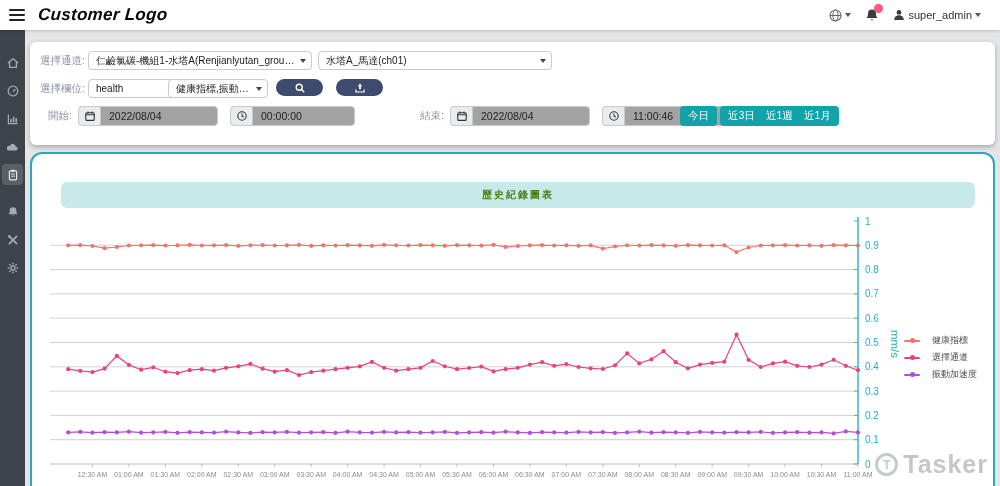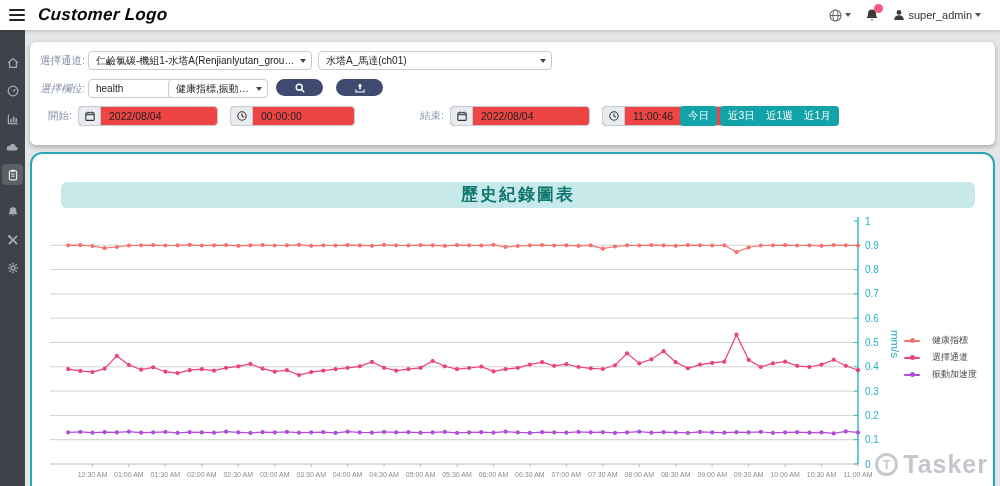--- a/index.html
+++ b/index.html
@@ -36,33 +36,33 @@
   .filter-card { position:absolute; left:30px; top:42px; width:965px; height:103px; background:#fff;
                  border-radius:6px; box-shadow:0 2px 5px rgba(0,0,0,.28); z-index:5; }
   .f-label { position:absolute; font-size:10.5px; color:#8a93a8; line-height:19px; }
   .fake-select, .fake-input { position:absolute; height:19px; border:1px solid #c6cad3; border-radius:4px;
                  background:#fff; font-size:10px; color:#222; line-height:17px; padding:0 16px 0 7px;
                  white-space:nowrap; overflow:hidden; text-overflow:ellipsis; cursor:pointer; }
   .fake-select::after, .fake-input::after { content:""; position:absolute; right:5px; top:7px; width:0; height:0;
                  border-left:3.5px solid transparent; border-right:3.5px solid transparent; border-top:4px solid #444; }
   .pill-btn { position:absolute; width:47px; height:17px; border:none; border-radius:9px; background:#3e4a6e;
               display:flex; align-items:center; justify-content:center; cursor:pointer; }
-  .dt-group { position:absolute; height:20px; border:1px solid #c6cad3; border-radius:4px; background:#ef4444;
+  .dt-group { position:absolute; height:20px; border:1px solid #c6cad3; border-radius:4px; background:#a3a3a3;
               display:flex; align-items:stretch; overflow:hidden; }
   .dt-icon { width:22px; background:#e9ecef; border-right:1px solid #c6cad3; display:flex; align-items:center;
              justify-content:center; }
   .dt-value { flex:1; font-size:10.5px; color:#222; line-height:18px; padding-left:8px; }
   .quick-btn { position:absolute; top:64px; height:20px; border:none; border-radius:4px; background:#12a3a9;
                color:#fff; font-size:10.5px; padding:0 8px; cursor:pointer; font-family:"Liberation Sans",sans-serif; }
 
   
   .chart-card { position:absolute; left:30px; top:152px; width:965px; height:380px; background:#fff;
                 border:2px solid #26a9b8; border-radius:12px 12px 0 0; z-index:4; }
   .chart-title-bar { position:absolute; left:29px; right:18px; top:28px; height:26px; background:#c7e9ea;
-                     border-radius:6px; text-align:center; font-size:17px; font-weight:700; color:#0f766e;
+                     border-radius:6px; text-align:center; font-size:10px; font-weight:700; color:#4d7c0f;
                      line-height:26px; letter-spacing:2px; }
   .chart-region { position:absolute; left:0; top:62px; width:100%; height:280px; }
   #chart-svg { position:absolute; left:0; top:0; }
   #legend { position:absolute; left:872px; top:118px; display:flex; flex-direction:column; gap:4px; }
   .legend-row { display:flex; align-items:center; gap:12px; cursor:pointer; }
   .legend-marker { position:relative; width:16px; height:2px; border-radius:1px; display:inline-block; }
   .legend-dot { position:absolute; left:5.5px; top:-1.5px; width:5px; height:5px; border-radius:50%; display:inline-block; }
   .legend-label { font-size:9px; color:#4a4a4a; }
 
   
@@ -169,21 +169,21 @@
       </g>
     </svg>
   </div>
 </div>
 
 <div class="filter-card">
   <div class="f-label" style="left:10px; top:9px;">選擇通道:</div>
   <div class="fake-select" style="left:58px; top:9px; width:224px;">仁鹼氯碳-機組1-水塔A(Renjianlyutan_group01_dev001)</div>
   <div class="fake-select" style="left:288px; top:9px; width:234px;">水塔A_馬達(ch01)</div>
 
-  <div class="f-label" style="left:10px; top:37px;font-style:italic;">選擇欄位:</div>
+  <div class="f-label" style="left:10px; top:37px;">選擇欄位:</div>
   <div class="fake-select" style="left:58px; top:37px; width:94px;">health</div>
   <div class="fake-input" style="left:138px; top:37px; width:100px;">健康指標,振動速度,振動</div>
   <button class="pill-btn" style="left:246px; top:37px;">
     <svg width="10" height="10" viewBox="0 0 10 10">
       <circle cx="4.2" cy="4.2" r="3" fill="none" stroke="#fff" stroke-width="1.4"></circle>
       <line x1="6.5" y1="6.5" x2="9.2" y2="9.2" stroke="#fff" stroke-width="1.4"></line>
     </svg>
   </button>
   <button class="pill-btn" style="left:306px; top:37px;">
     <svg width="10" height="10" viewBox="0 0 10 10">

